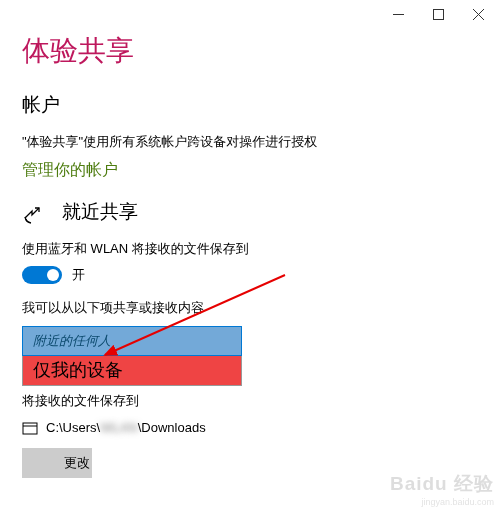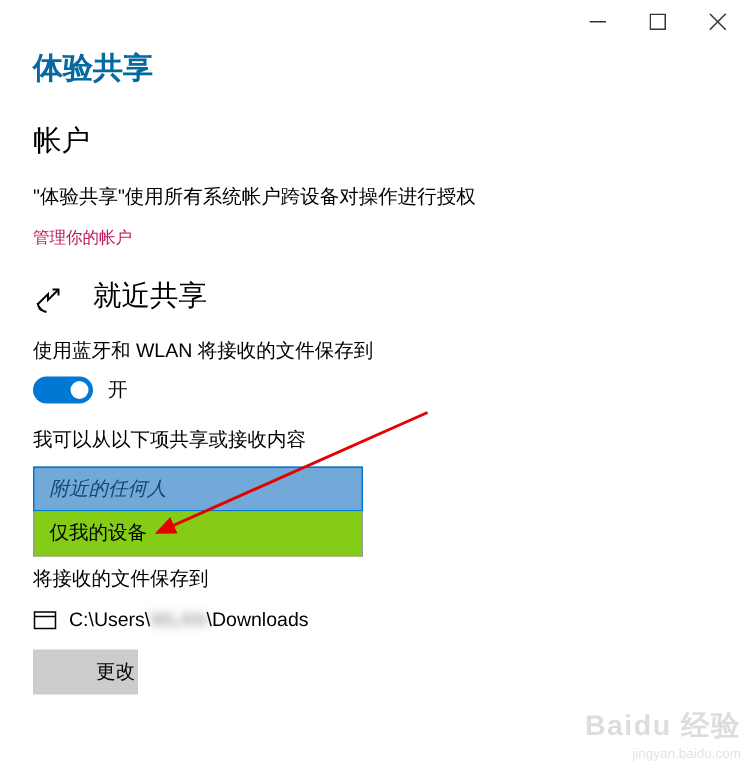--- a/index.html
+++ b/index.html
@@ -1,33 +1,33 @@
 <!DOCTYPE html>
 <html><head>
   <meta charset="utf-8">
   <style>
     * { margin: 0; padding: 0; box-sizing: border-box; font-family: "Microsoft YaHei", "Segoe UI", sans-serif; }
     body { width: 500px; height: 509px; background: #fff; position: relative; overflow: hidden; }
     .titlebar { height: 28px; display: flex; justify-content: flex-end; align-items: center; padding-right: 2px; }
     .titlebar-btn { width: 40px; height: 28px; display: flex; align-items: center; justify-content: center; color: #333; cursor: pointer; }
     .titlebar-btn svg { width: 11px; height: 11px; }
     .content { padding: 4px 22px 0 22px; }
-    .page-title { font-size: 20px; font-weight: 700; color: #0369a1; margin-bottom: 22px; }
+    .page-title { font-size: 28px; font-weight: 400; color: #be185d; margin-bottom: 22px; }
     .section-title { font-size: 19px; font-weight: 400; color: #000; margin-bottom: 14px; }
     .section-title-row { display: flex; align-items: flex-end; gap: 20px; margin-bottom: 14px; }
     .section-title-row .section-title { margin-bottom: 0; }
     .body-text { font-size: 13px; color: #000; margin-bottom: 8px; line-height: 1.5; }
-    .link { font-size: 11px; color: #be185d; cursor: pointer; margin-bottom: 18px; display: inline-block; }
+    .link { font-size: 16px; color: #4d7c0f; cursor: pointer; margin-bottom: 18px; display: inline-block; }
     .toggle-row { display: flex; align-items: center; gap: 10px; margin-bottom: 14px; }
     .toggle { width: 40px; height: 18px; background: #0078d4; border-radius: 9px; position: relative; cursor: pointer; }
     .toggle-knob { width: 12px; height: 12px; background: #fff; border-radius: 50%; position: absolute; right: 3px; top: 3px; }
     .toggle-label { font-size: 13px; color: #000; }
     .dropdown-wrap { position: relative; margin-bottom: 0; }
     .dropdown-selected { width: 220px; height: 30px; border: 1px solid #0078d4; background: #73a9d8; display: flex; align-items: center; padding: 0 10px; font-size: 13px; color: #0c4a6e; cursor: pointer; font-style: italic; }
-    .dropdown-option { width: 220px; height: 30px; border: 1px solid #999; border-top: none; background: #84cc16; display: flex; align-items: center; padding: 0 10px; font-size: 13px; color: #000; cursor: pointer; position: relative; }
+    .dropdown-option { width: 220px; height: 30px; border: 1px solid #999; border-top: none; background: #ef4444; display: flex; align-items: center; padding: 0 10px; font-size: 18px; color: #000; cursor: pointer; position: relative; }
     .arrow { position: absolute; pointer-events: none; }
     .save-label { font-size: 13px; color: #000; margin-top: 6px; margin-bottom: 10px; }
     .path-row { display: flex; align-items: center; gap: 8px; margin-bottom: 12px; }
     .path-icon { width: 16px; height: 16px; }
     .path-text { font-size: 13px; color: #000; }
     .blur { color: transparent; text-shadow: 0 0 6px rgba(0,0,0,0.5); }
     .change-btn { width: 70px; height: 30px; background: #ccc; border: none; font-size: 13px; color: #000; cursor: pointer; margin-bottom: 22px; padding-left: 40px; }
     .watermark { position: absolute; right: 6px; bottom: 2px; opacity: 0.28; pointer-events: none; text-align: right; }
     .watermark-top { font-size: 19px; color: #888; font-weight: bold; letter-spacing: 1px; text-align: center; }
     .watermark-bot { font-size: 9px; color: #999; }

